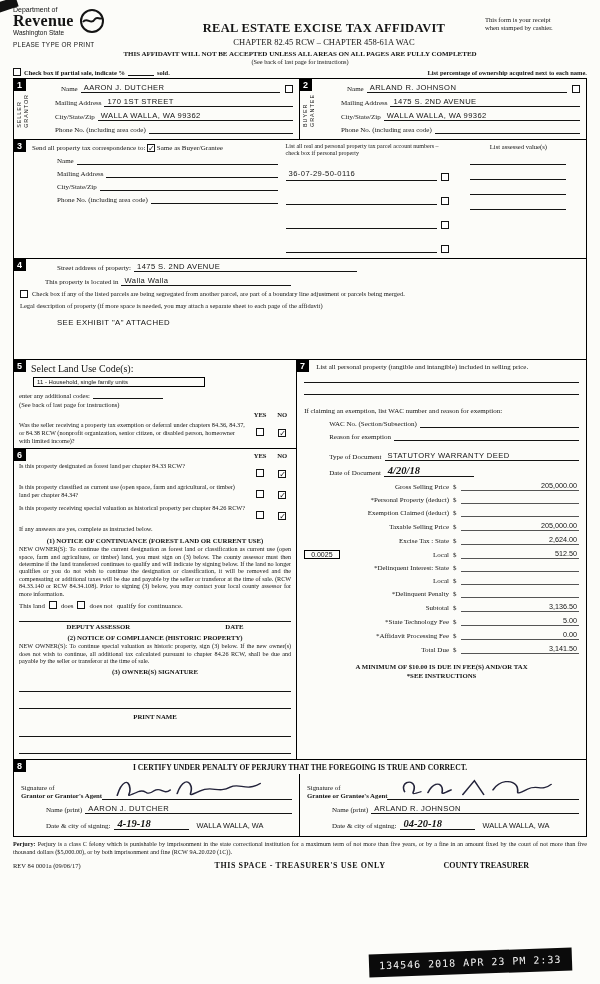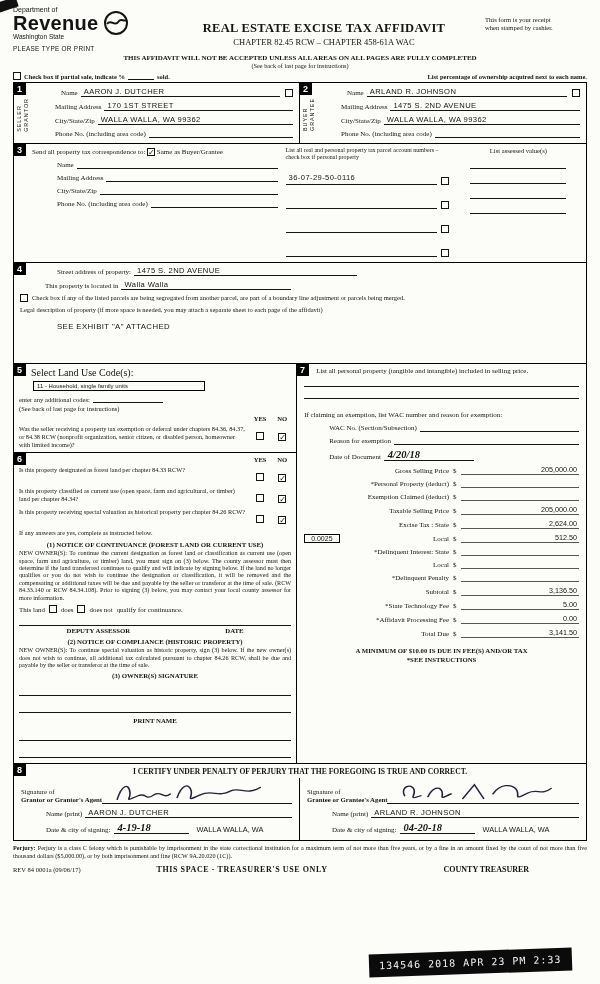--- a/index.html
+++ b/index.html
@@ -8,21 +8,21 @@
   .page { width:600px; height:984px; margin:0 auto; background:#fcfcf9; position:relative;
           padding:6px 13px 4px 13px; overflow:hidden; box-shadow:0 0 4px rgba(0,0,0,.4); }
   .scan-mark { position:absolute; left:0; top:0; width:26px; height:10px; background:#111;
                transform:rotate(-18deg) translate(-8px,-2px); }
 
   
   .hdr { display:flex; align-items:flex-start; }
   .logo-block { width:150px; }
   .logo-row { display:flex; align-items:center; gap:5px; }
   .dept1 { font-size:7px; font-family:"Liberation Sans",sans-serif; }
-  .dept2 { font-size:20px; font-weight:bold; font-family:Liberation Sans, sans-serif; letter-spacing:.3px; line-height:1; }
+  .dept2 { font-size:16px; font-weight:bold; font-family:Liberation Serif, serif; letter-spacing:.3px; line-height:1; }
   .dept3 { font-size:6.5px; font-family:"Liberation Sans",sans-serif; }
   .logo-svg { width:26px; height:26px; }
   .type-print { font-size:6.4px; margin-top:5px; letter-spacing:.3px; font-family:"Liberation Sans",sans-serif; }
   .title-block { flex:1; text-align:center; padding-top:8px;margin-top:7px; }
   .f-title { font-size:12.5px; font-weight:bold; letter-spacing:.3px; }
   .f-sub { font-size:8.5px; margin-top:1px; }
   .receipt { width:102px; font-size:6.6px; padding-top:10px; line-height:1.25; }
   .warn { text-align:center; font-weight:bold; font-size:7px; margin-top:2px; }
   .seeback { text-align:center; font-size:6.3px; }
   .partial-row { display:flex; justify-content:space-between; font-size:6.5px; font-weight:bold; margin:2px 0 2px 0; align-items:flex-end; }
@@ -113,21 +113,21 @@
   .sig-lbl b { font-size:6.8px; }
   .sigrow { display:flex; align-items:flex-end; }
   .sigpad { flex:1; border-bottom:1px solid #141414; position:relative; height:24px; }
   .sig { position:absolute; left:6px; bottom:-2px; height:24px; width:85%; }
   .citytxt { font-family:"Liberation Sans",sans-serif; font-size:7.4px; margin-left:8px; white-space:nowrap; }
 
   
   .perjury { font-size:6.2px; line-height:1.25; text-align:justify; margin-top:3px; }
   .foot { display:flex; align-items:center; margin-top:5px; }
   .foot-rev { width:25%; font-size:6.5px; }
-  .foot-mid { flex:1; font-weight:bold; font-size:8px; letter-spacing:.6px; }
+  .foot-mid { flex:1; text-align:center; font-weight:bold; font-size:8px; letter-spacing:.6px; }
   .foot-right { width:25%; text-align:left; font-weight:bold; font-size:8px; }
   .stamp { position:absolute; right:28px; bottom:10px; background:#0b0b0b; color:#f2f2f2;
            font-family:"DejaVu Sans Mono",monospace; font-size:10px; letter-spacing:1px;
            padding:6px 10px; transform:rotate(-2deg); }
 </style>
 </head>
 <body>
 
 <div class="page">
   <div class="scan-mark"></div>
@@ -381,20 +381,24 @@
       <div class="exempt-head">If claiming an exemption, list WAC number and reason for exemption:</div>
       <div class="frow">
         <span class="flabel">WAC No. (Section/Subsection)</span>
         <span class="fill"></span>
       </div>
       <div class="frow">
         <span class="flabel">Reason for exemption</span>
         <span class="fill"></span>
       </div>
 
+      <div class="frow" style="margin-top:10px;">
+        <span class="flabel">Type of Document</span>
+        <span class="fill"><span class="val">STATUTORY WARRANTY DEED</span></span>
+      </div>
       <div class="frow">
         <span class="flabel">Date of Document</span>
         <span class="fill" style="max-width:90px;"><span class="hand">4/20/18</span></span>
         <span style="flex:1;"></span>
       </div>
 
       <div class="mrow">
         <span class="mlabel">Gross Selling Price</span>
         <span class="dollar">$</span>
         <span class="mval">205,000.00</span>

